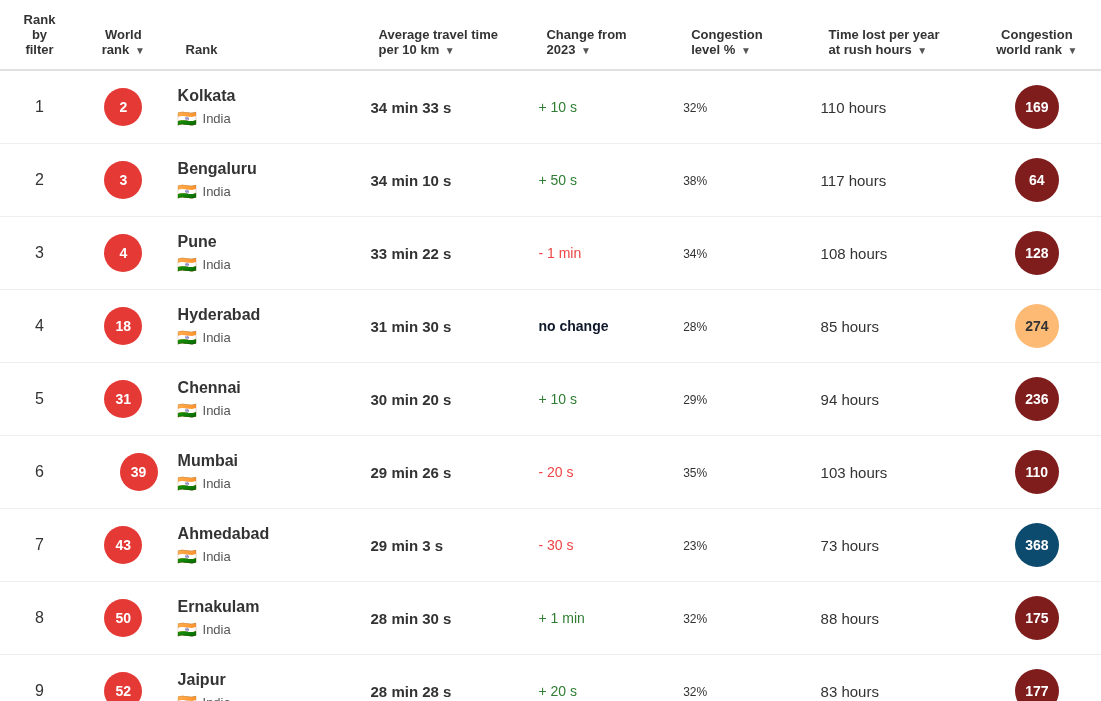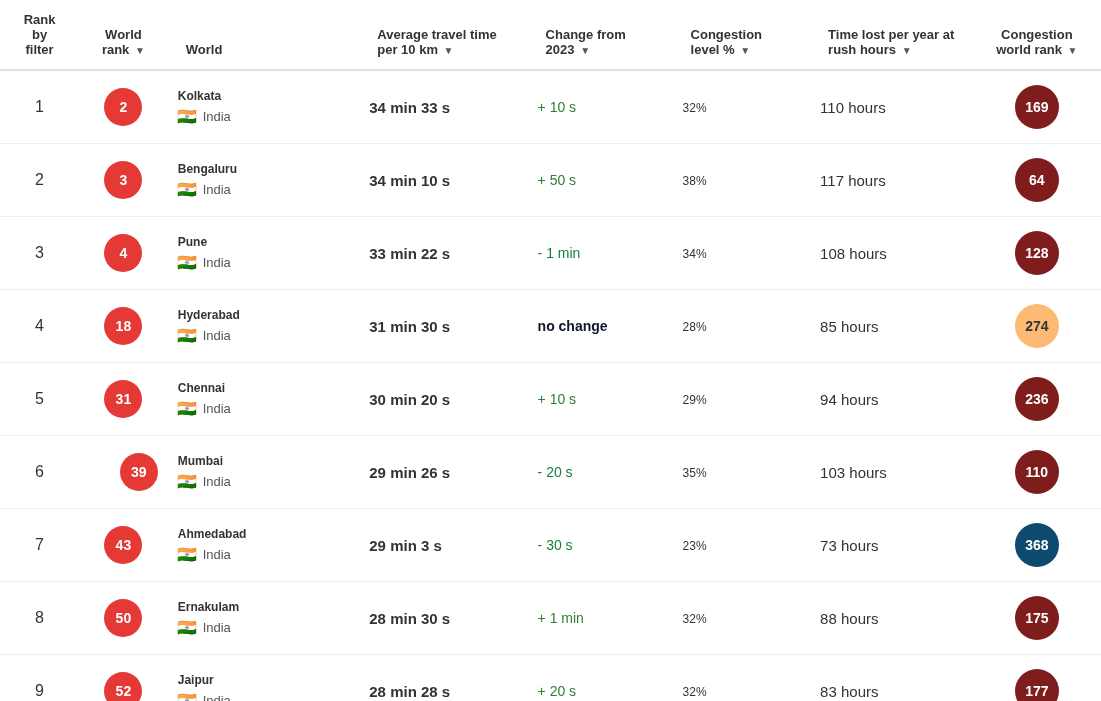--- a/index.html
+++ b/index.html
@@ -55,21 +55,21 @@
       background: #e53935;
       color: #fff;
       border-radius: 50%;
       width: 38px;
       height: 38px;
       font-weight: 700;
       font-size: 14px;
     }
     .city-name {
       font-weight: 700;
-      font-size: 12px;
+      font-size: 16px;
       margin-bottom: 4px;
     }
     .city-country {
       display: flex;
       align-items: center;
       gap: 5px;
       font-size: 13px;
       color: #555;
     }
     .flag {
@@ -77,21 +77,21 @@
     }
     .travel-time {
       font-weight: 600;
       font-size: 15px;
     }
     .change-pos {
       color: #2e7d32;
       font-weight: 500;
     }
     .change-neg {
-      color: #15803d;
+      color: #ef4444;
       font-weight: 500;
     }
     .change-none {
       color: #0f172a;
       font-weight: 700;
     }
     .congestion-pct {
       font-size: 12px;
     }
     .time-lost {
@@ -128,21 +128,21 @@
     <thead>
       <tr>
         <th class="col-rank-filter">
           <span>Rank by filter</span>
         </th>
         <th class="col-world-rank">
           <span>World rank</span>
           <span class="sort-arrow">▼</span>
         </th>
         <th class="col-city">
-          <span>World</span>
+          <span>Rank</span>
         </th>
         <th class="col-travel-time">
           <span>Average travel time per 10 km</span>
           <span class="sort-arrow">▼</span>
         </th>
         <th class="col-change">
           <span>Change from 2023</span>
           <span class="sort-arrow">▼</span>
         </th>
         <th class="col-congestion">

